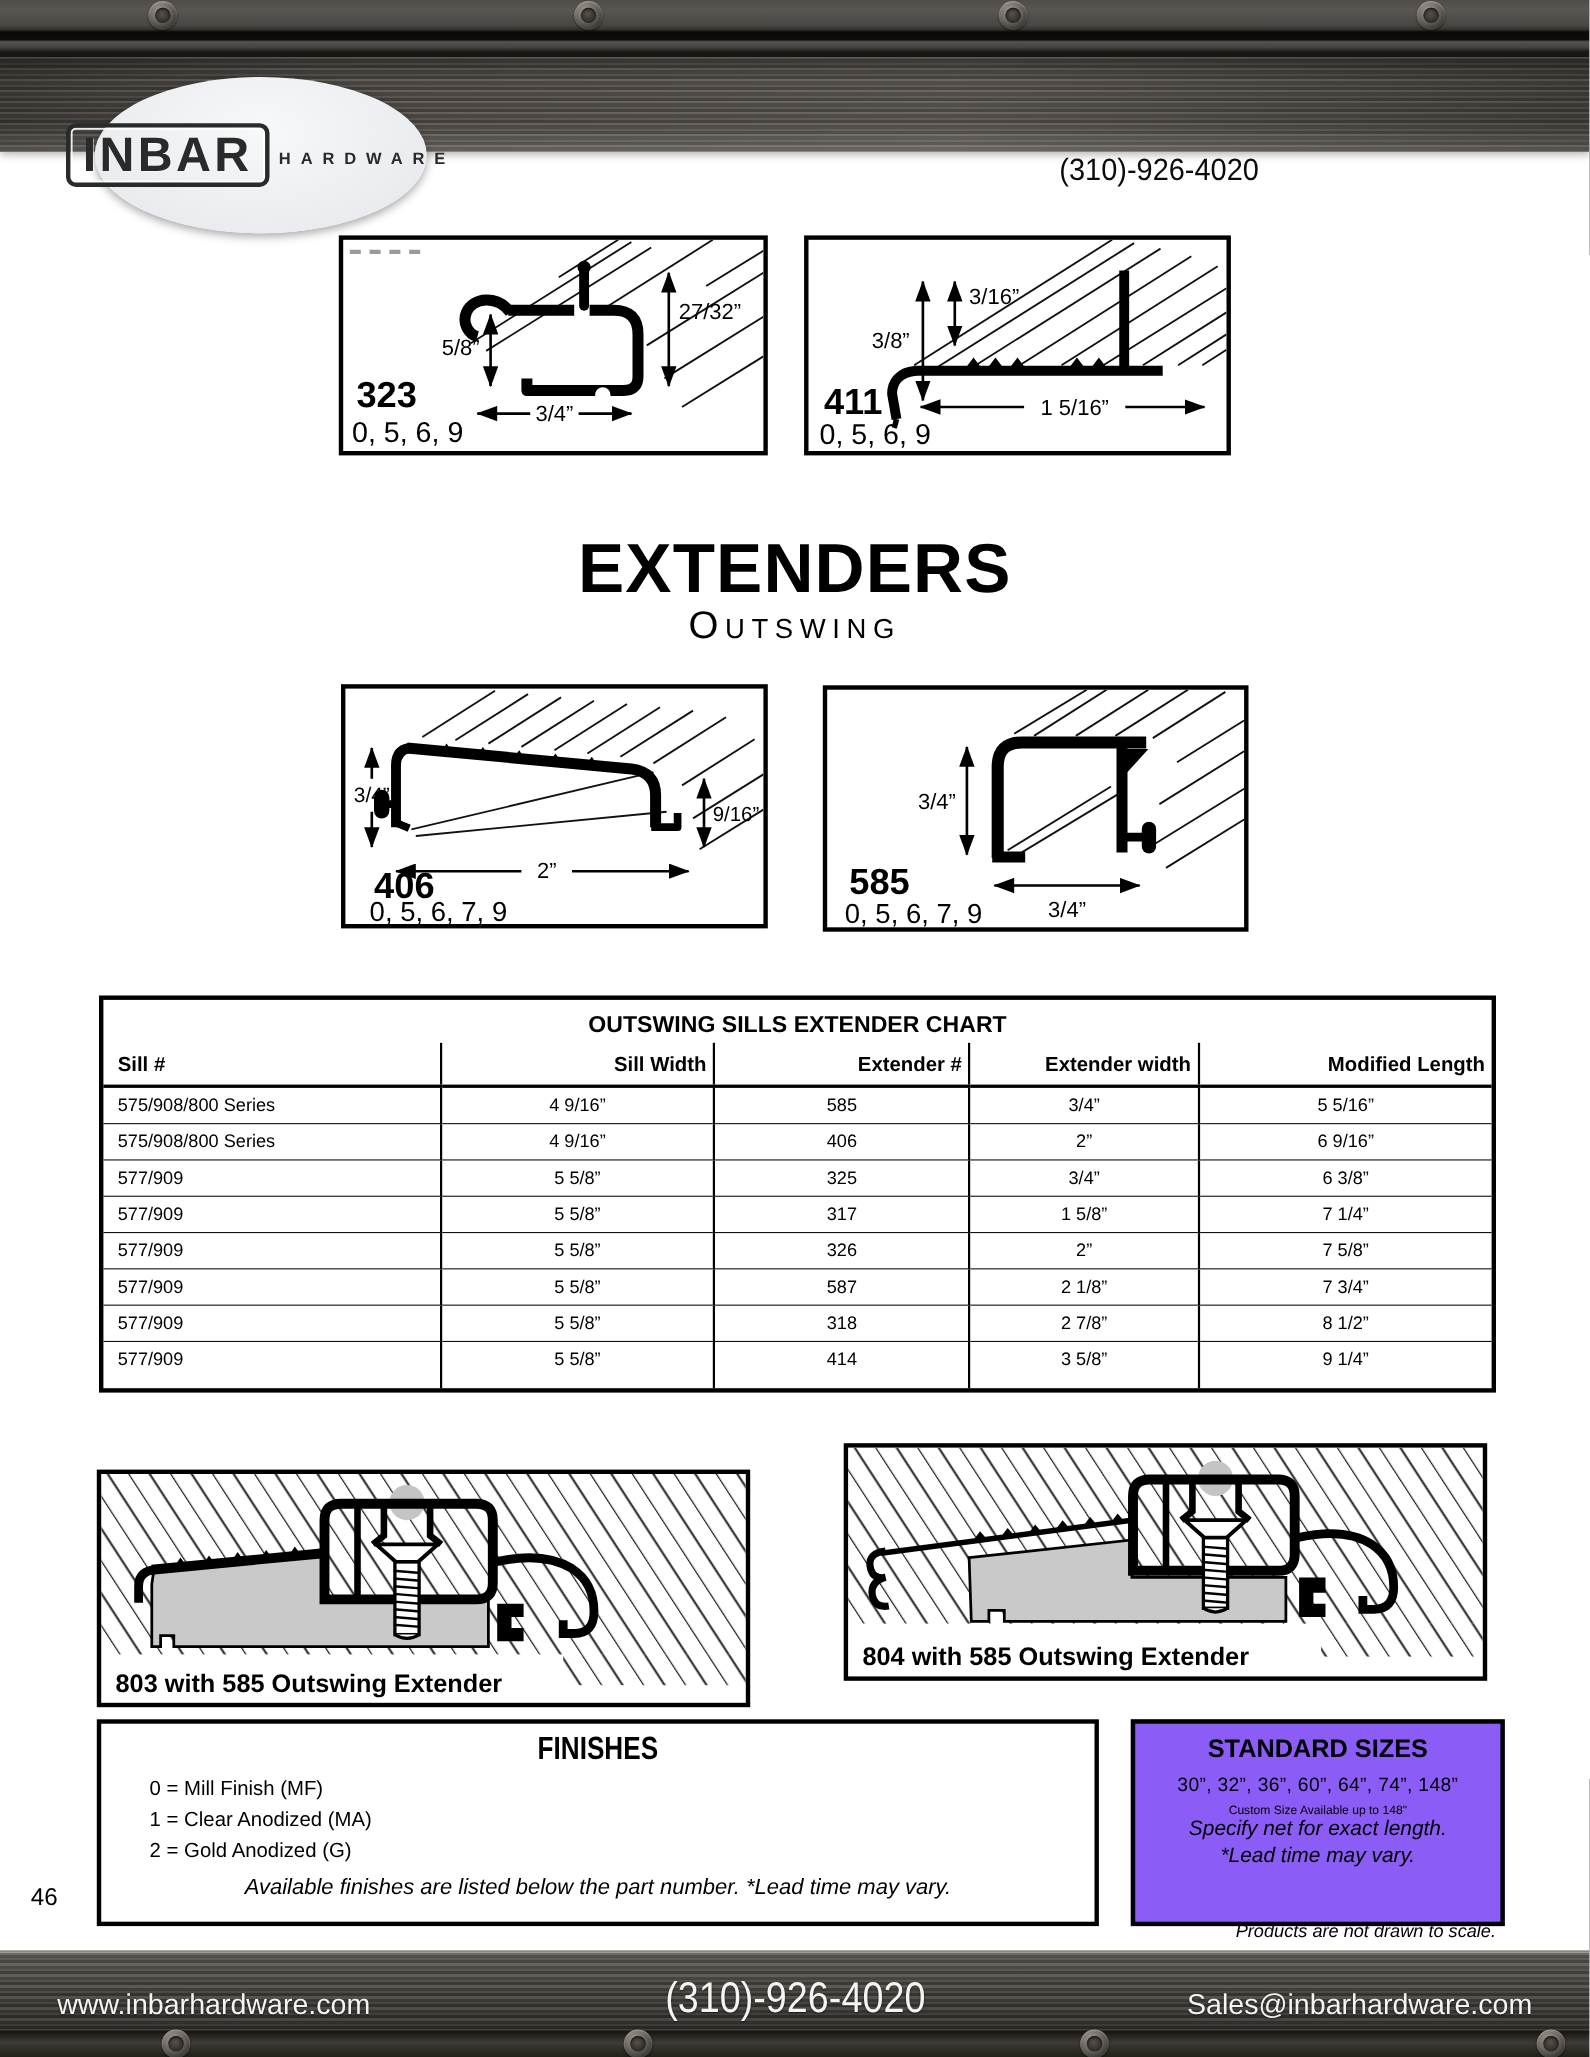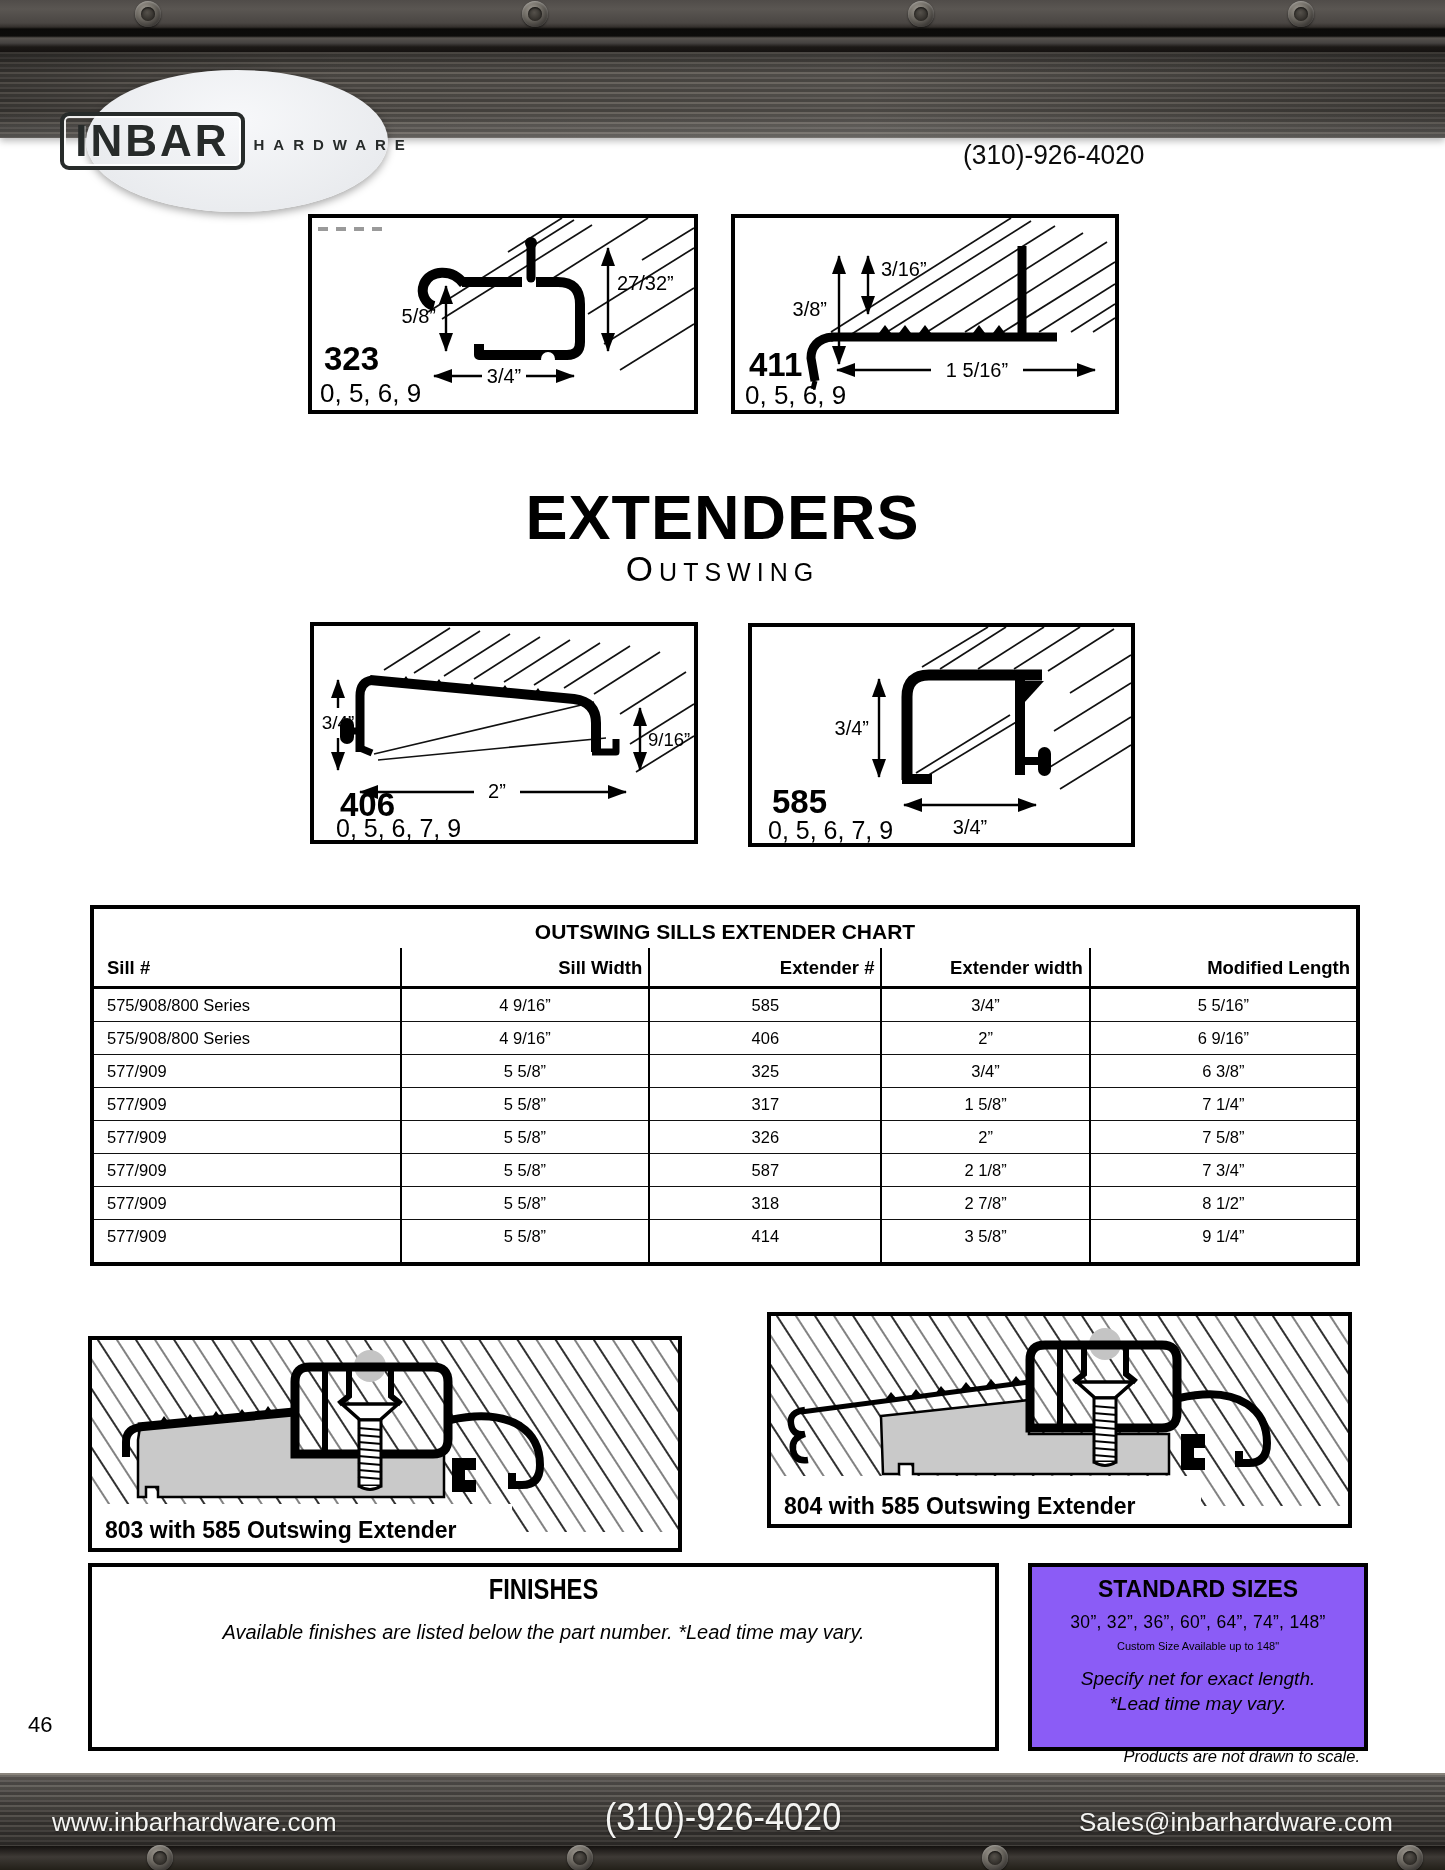--- a/index.html
+++ b/index.html
@@ -77,21 +77,21 @@
   .fin-col.c1{width:268px;}
   .fin-col.c2{width:345px;}
   .fin-col.c3{flex:1;}
   .fin-line.bold{font-weight:bold;}
   .fin-note{font-style:italic;font-size:20px;text-align:center;margin-top:9px;}
 
   .sizes{position:absolute;left:1028px;top:1563px;width:332px;height:180px;border:4px solid #000;background:#8b5cf6;text-align:center;}
   .sz-title{font-weight:bold;font-size:23px;margin-top:9px;}
   .sz-sizes{font-size:17.5px;margin-top:9px;letter-spacing:.3px;}
   .sz-custom{font-size:11px;margin-top:7px;}
-  .sz-note{font-style:italic;font-size:19px;margin-top:16px;}
+  .sz-note{font-style:italic;font-size:19px;margin-top:0;}
   .sz-note2{font-style:italic;font-size:19px;margin-top:3px;}
   .disclaimer{position:absolute;right:85px;top:1747px;font-style:italic;font-size:16.5px;}
   .pageno{position:absolute;left:28px;top:1712px;font-size:22px;}
 
   
   .ft{position:absolute;color:#f4f4f2;text-shadow:0 1px 2px rgba(0,0,0,.55);white-space:nowrap;}
   .ft-web{left:52px;top:1807px;font-size:26px;}
   .ft-phone{left:50%;top:1795px;font-size:39px;transform:translateX(-50%) scaleX(.88);}
   .ft-mail{right:52px;top:1807px;font-size:26px;}
 </style>
@@ -450,20 +450,25 @@
       <path d="M323,146 Q334,153 345,146" fill="#fff" stroke="#000" stroke-width="3"></path>
       <path d="M408,82 Q452,72 476,88 Q496,101 496,127 Q496,147 478,147 L468,147 L468,135" fill="none" stroke="#000" stroke-width="8"></path>
       <path d="M410,118 L410,154 L434,154 L434,142 L423,142 L423,132 L434,132 L434,118 Z" fill="#000"></path>
       <text x="13" y="198" font-size="23" font-weight="bold">804 with 585 Outswing Extender</text>
     </svg>
   </div>
 
   <div class="finishes">
     <div class="fin-title">FINISHES</div>
     <div class="fin-cols">
+      <div class="fin-col c1">
+        <div class="fin-line">0 = Mill Finish (MF)</div>
+        <div class="fin-line">1 = Clear Anodized (MA)</div>
+        <div class="fin-line">2 = Gold Anodized (G)</div>
+      </div>
     </div>
     <div class="fin-note">Available finishes are listed below the part number. *Lead time may vary.</div>
   </div>
 
   <div class="sizes">
     <div class="sz-title">STANDARD SIZES</div>
     <div class="sz-sizes">30”, 32”, 36”, 60”, 64”, 74”, 148”</div>
     <div class="sz-custom">Custom Size Available up to 148"</div>
     <div class="sz-note">Specify net for exact length.</div>
     <div class="sz-note2">*Lead time may vary.</div>

